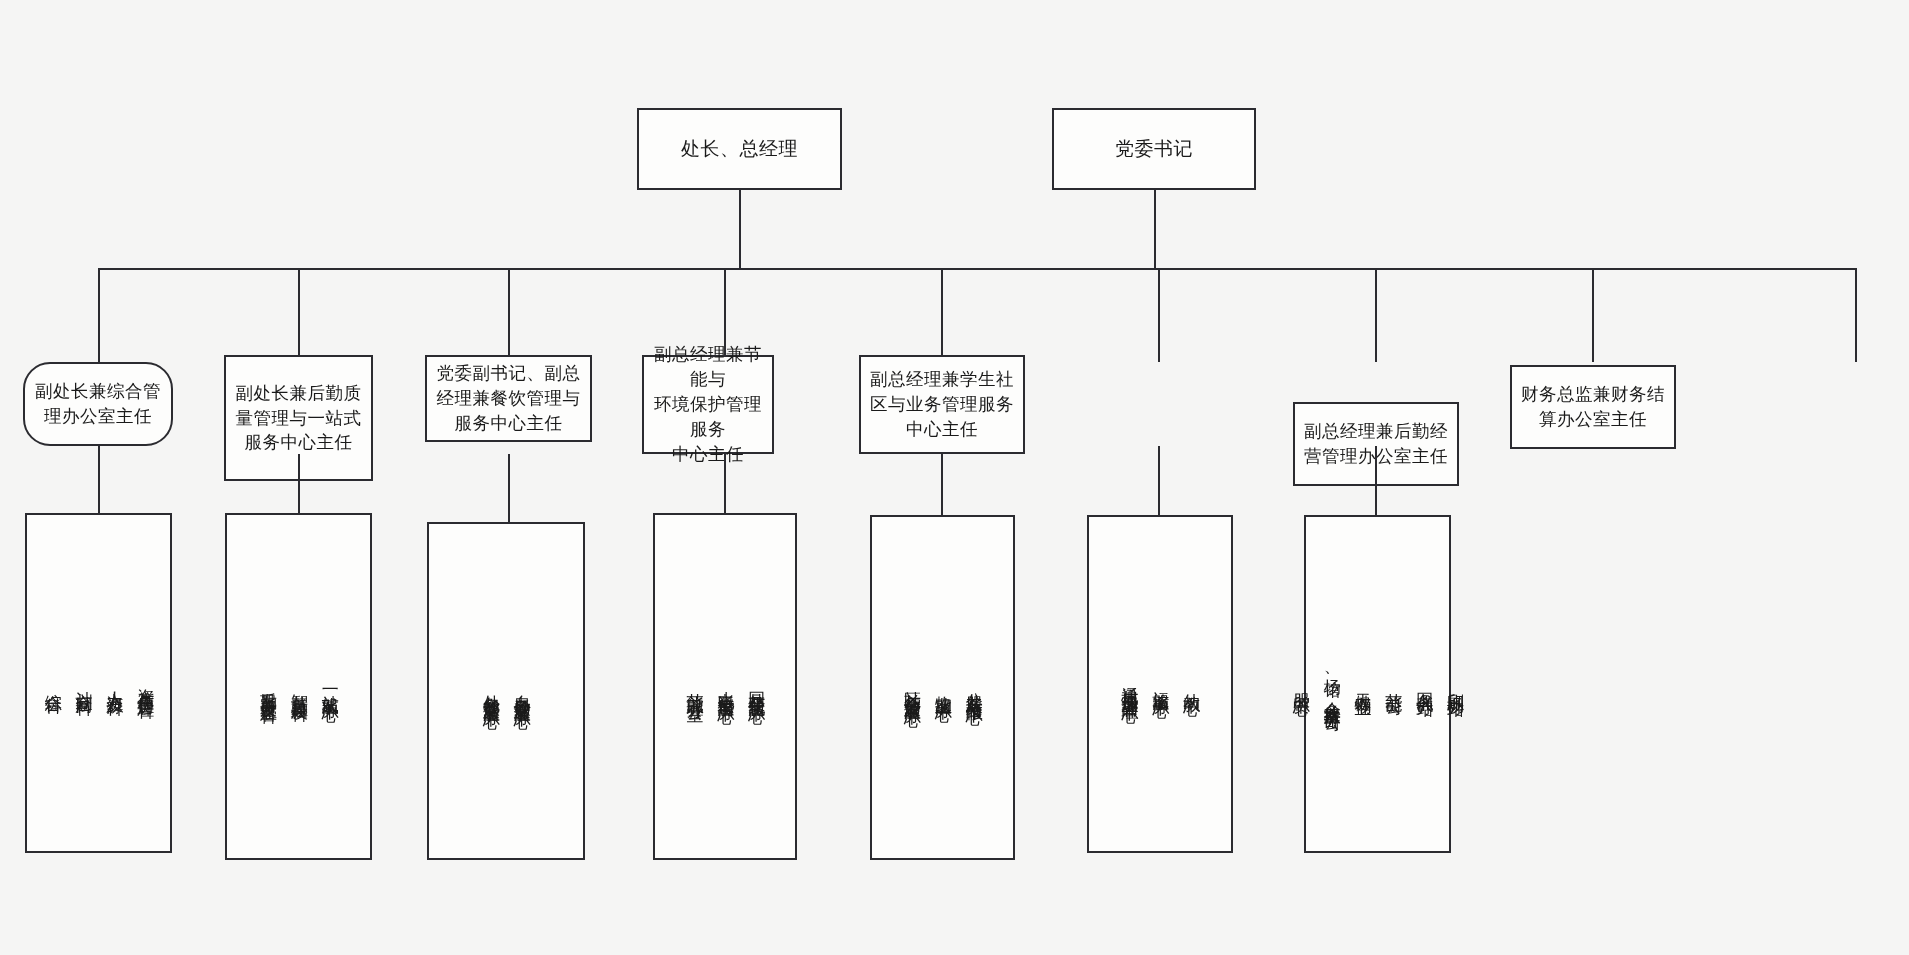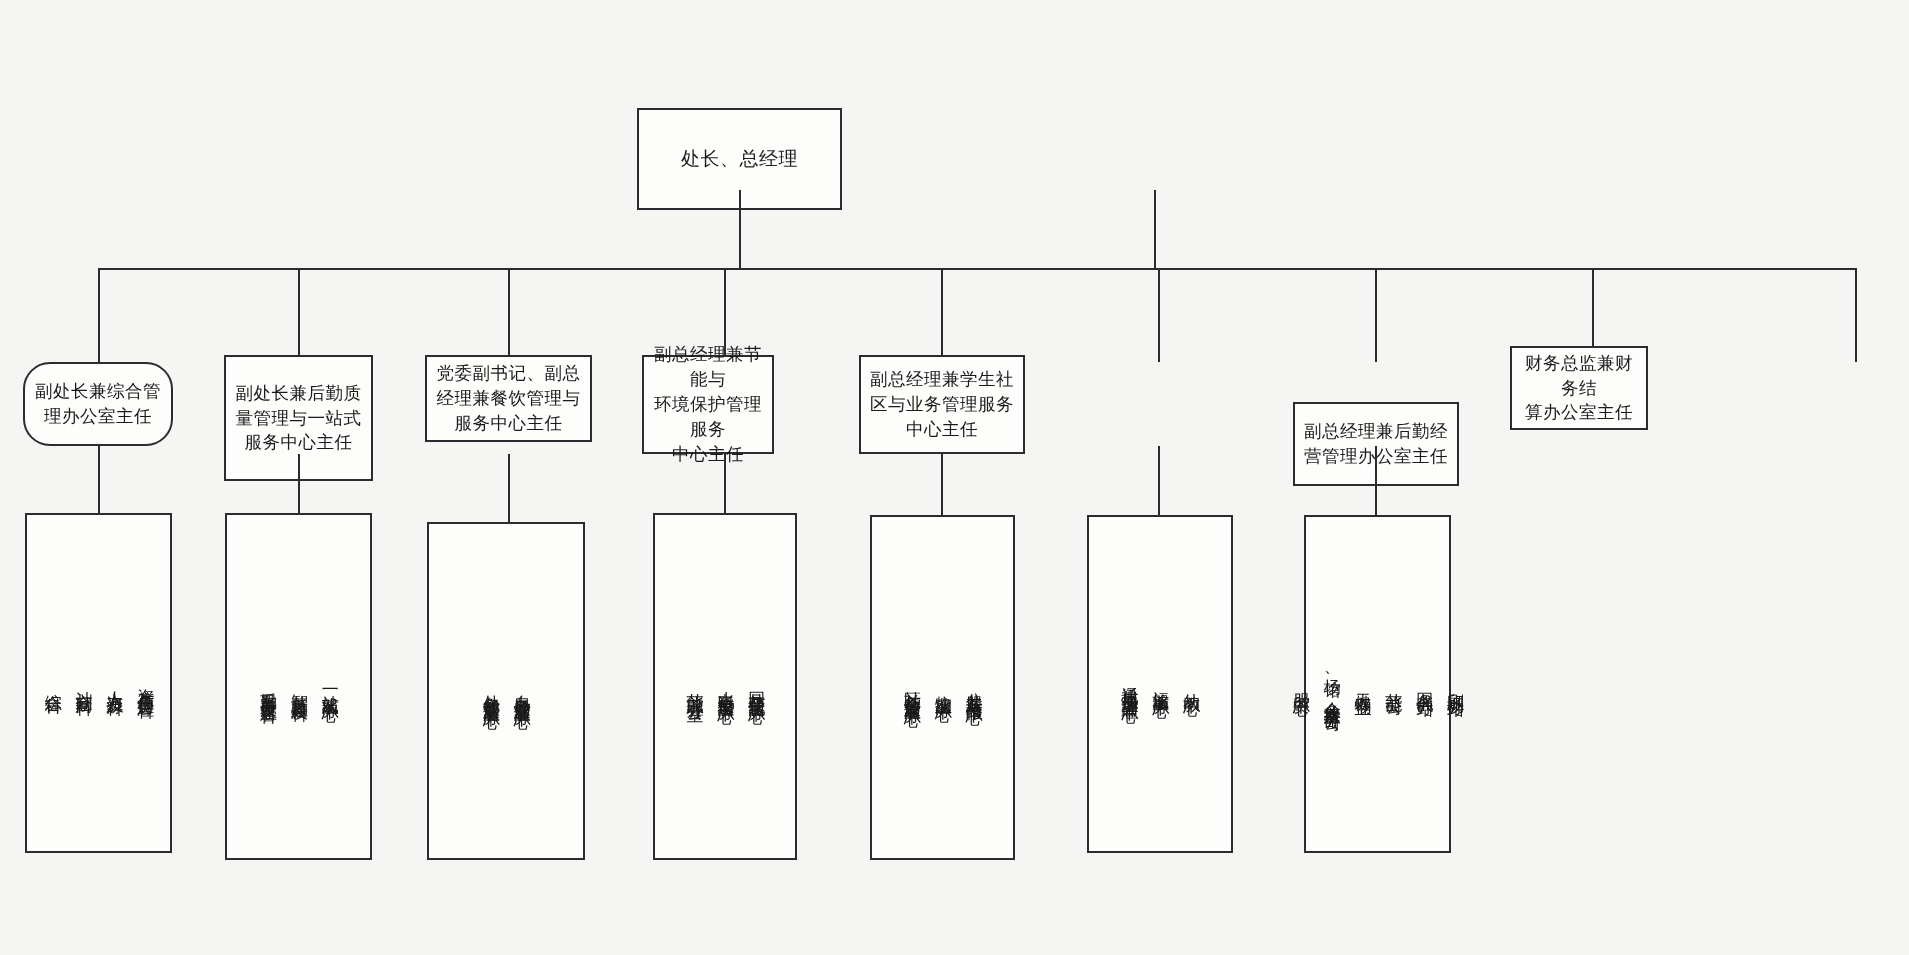--- a/index.html
+++ b/index.html
@@ -80,24 +80,27 @@
     position: absolute;
     height: 0;
     border-top: 2px solid #2b2b30;
   }
 </style>
 </head>
 <body>
 
 <div id="chart-root">
 
-  <div class="node top-node" style="left:637px; top:108px; width:205px; height:102px;">
+  <div class="node top-node" style="left:637px; top:108px; width:205px; height:82px;">
     <span class="node-label">处长、总经理</span>
   </div>
 
+  <div class="node top-node" style="left:1052px; top:108px; width:204px; height:82px;">
+    <span class="node-label">党委书记</span>
+  </div>
 
   <div class="line-v" style="left:739px; top:190px; height:79px;"></div>
   <div class="line-v" style="left:1154px; top:190px; height:79px;"></div>
 
   <div class="line-h" style="left:98px; top:268px; width:1757px;"></div>
 
   <div class="line-v" style="left:98px; top:268px; height:94px;"></div>
   <div class="line-v" style="left:298px; top:268px; height:94px;"></div>
   <div class="line-v" style="left:508px; top:268px; height:94px;"></div>
   <div class="line-v" style="left:724px; top:268px; height:94px;"></div>
@@ -135,21 +138,21 @@
 区与业务管理服务
 中心主任</span>
   </div>
 
 
   <div class="node mid-node" style="left:1293px; top:362px; width:166px; height:84px;margin-top:40px;">
     <span class="node-label">副总经理兼后勤经
 营管理办公室主任</span>
   </div>
 
-  <div class="node mid-node" style="left:1510px; top:346px; width:138px; height:84px;">
+  <div class="node mid-node" style="left:1510px; top:365px; width:166px; height:84px;">
     <span class="node-label">财务总监兼财务结
 算办公室主任</span>
   </div>
 
 
   <div class="line-v" style="left:98px; top:446px; height:67px;"></div>
   <div class="line-v" style="left:298px; top:454px; height:59px;"></div>
   <div class="line-v" style="left:508px; top:454px; height:68px;"></div>
   <div class="line-v" style="left:724px; top:454px; height:59px;"></div>
   <div class="line-v" style="left:941px; top:454px; height:61px;"></div>

